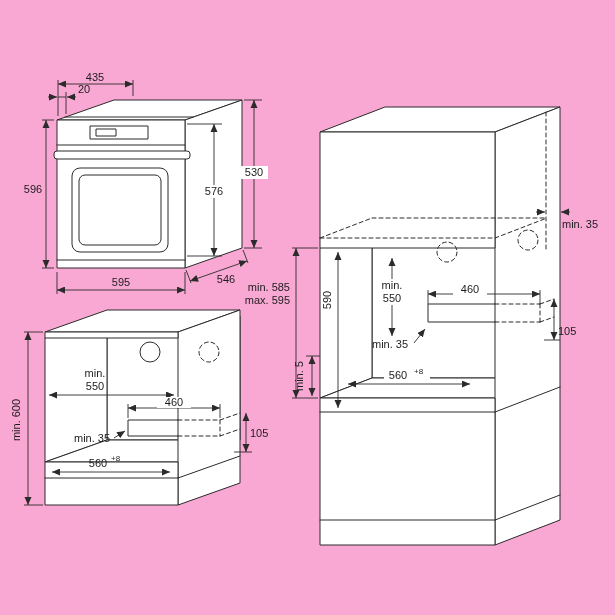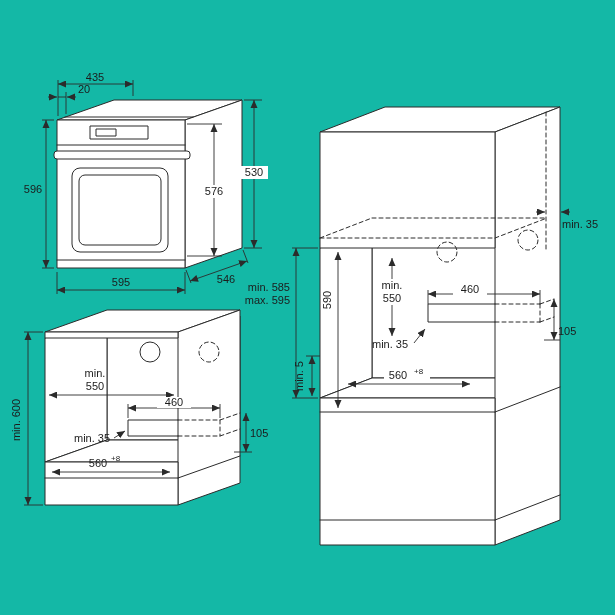--- a/index.html
+++ b/index.html
@@ -1,16 +1,16 @@
 <!DOCTYPE html>
 <html><head>
 <meta charset="utf-8">
 <style>
   html,body{margin:0;padding:0;background:#ffffff;}
-  .stage{width:615px;height:615px;background:#14b8a6;position:relative;overflow:hidden;}
+  .stage{width:615px;height:615px;background:#f9a8d4;position:relative;overflow:hidden;}
   svg{display:block;}
   
   .f{fill:#ffffff;stroke:#2b2b2b;stroke-width:1;stroke-linejoin:round;}
   
   .l{fill:none;stroke:#2b2b2b;stroke-width:1;stroke-linecap:round;}
   .dash{stroke-dasharray:4 3;}
   
   .dim line, line.dim{fill:none;stroke:#2b2b2b;stroke-width:0.9;}
   .bg{fill:#ffffff;stroke:none;}
   text{font-family:"Liberation Sans","DejaVu Sans",sans-serif;font-size:11px;fill:#1c1c1c;}

